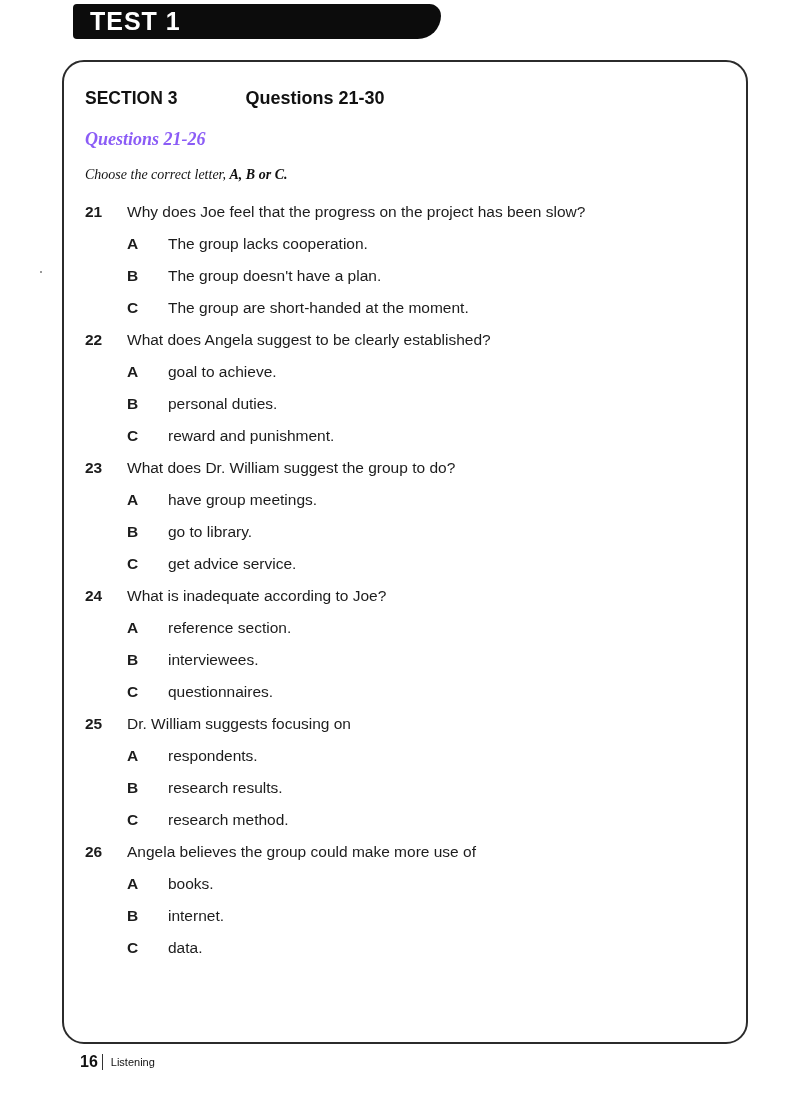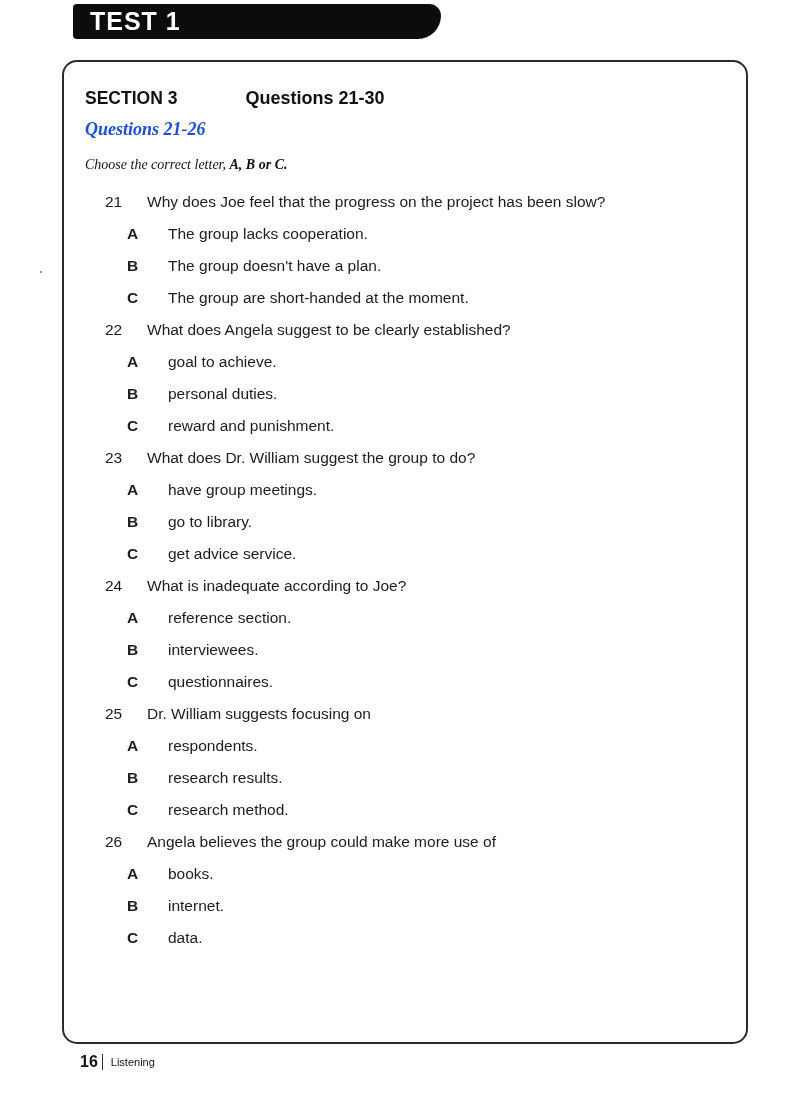--- a/index.html
+++ b/index.html
@@ -38,47 +38,47 @@
   }
 
   
   .frame {
     position: absolute;
     left: 62px;
     top: 60px;
     width: 686px;
     height: 984px;
     border: 2px solid #2b2b2b;
-    border-radius: 15px;
+    border-radius: 22px;
     box-sizing: border-box;
     background: #ffffff;
   }
   .content {
     padding: 26px 20px 0 21px;
   }
 
   .section-head {
     display: flex;
     align-items: baseline;
     font-weight: bold;
     font-size: 17.5px;
     color: #111;
   }
   .section-range {
     margin-left: 68px;
     font-size: 18px;
   }
 
   .subheading {
-    margin-top: 10px;
+    margin-top: 20px;
     font-family: "Liberation Serif", serif;
     font-style: italic;
     font-weight: bold;
     font-size: 18px;
-    color: #1d4ed8;
+    color: #8b5cf6;
   }
 
   .instruction {
     margin-top: 17px;
     font-family: "Liberation Serif", serif;
     font-style: italic;
     font-size: 14px;
     color: #111;
   }
   .instruction .emph {
@@ -89,23 +89,22 @@
     margin-top: 13px;
   }
   .q-row {
     display: flex;
     align-items: center;
     height: 32px;
     font-size: 15.5px;
   }
   .q-num {
     width: 42px;
-    font-weight: normal;
+    font-weight: bold;
     flex: 0 0 42px;
-    margin-left: 20px;
   }
   .q-text {
     white-space: nowrap;
   }
   .option {
     display: flex;
     align-items: center;
     height: 32px;
     padding-left: 42px;
     font-size: 15.5px;

